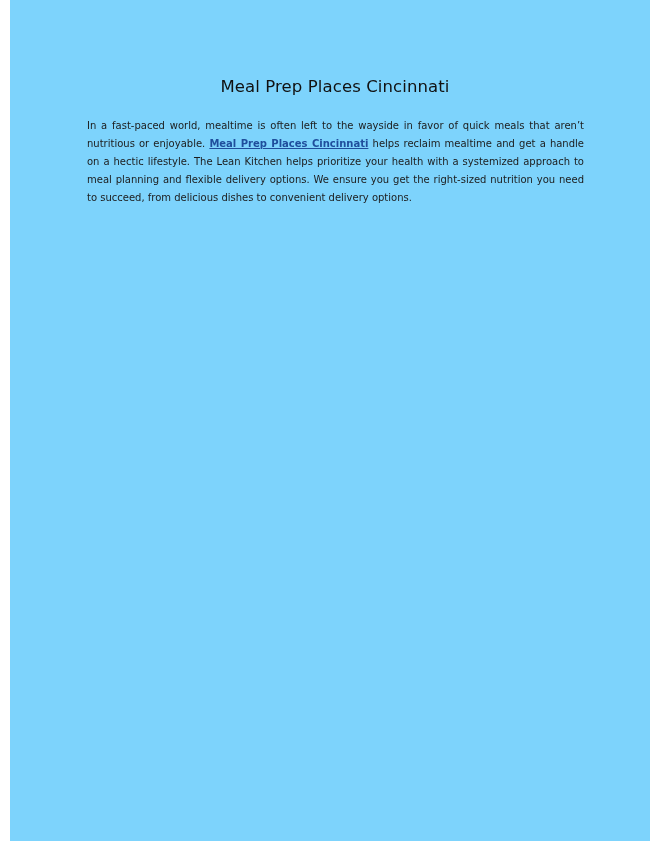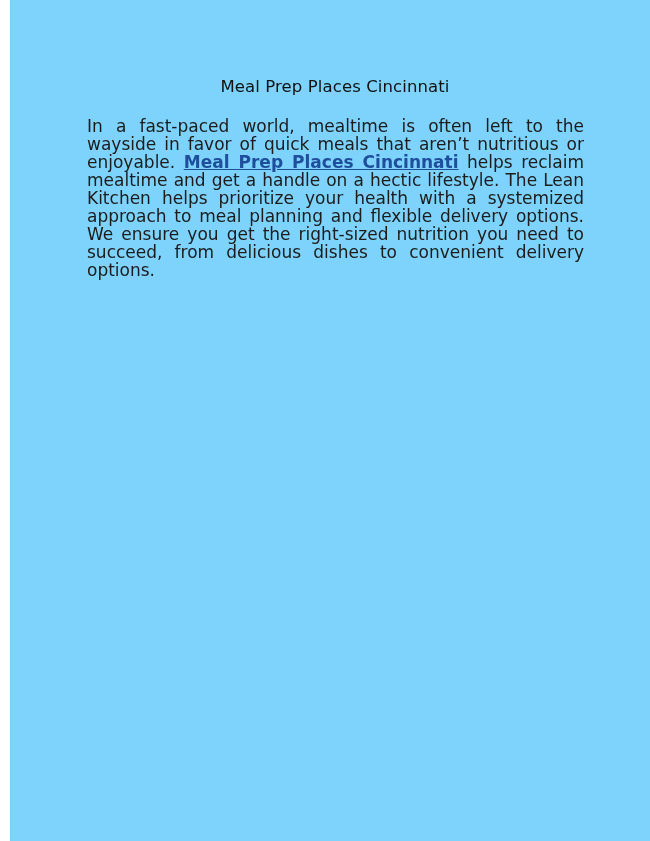--- a/index.html
+++ b/index.html
@@ -31,21 +31,21 @@
       font-size: 16.5px;
       line-height: 22px;
       color: #111111;
       letter-spacing: 0.1px;
     }
     .body-text {
       position: absolute;
       left: 77px;
       top: 117px;
       width: 497px;
-      font-size: 17px;
+      font-size: 10px;
       line-height: 18px;
       text-align: justify;
       color: #1c1c1c;
       margin: 0;
     }
     .body-text a {
       color: #1f4e9c;
       font-weight: bold;
       text-decoration: underline;
     }

